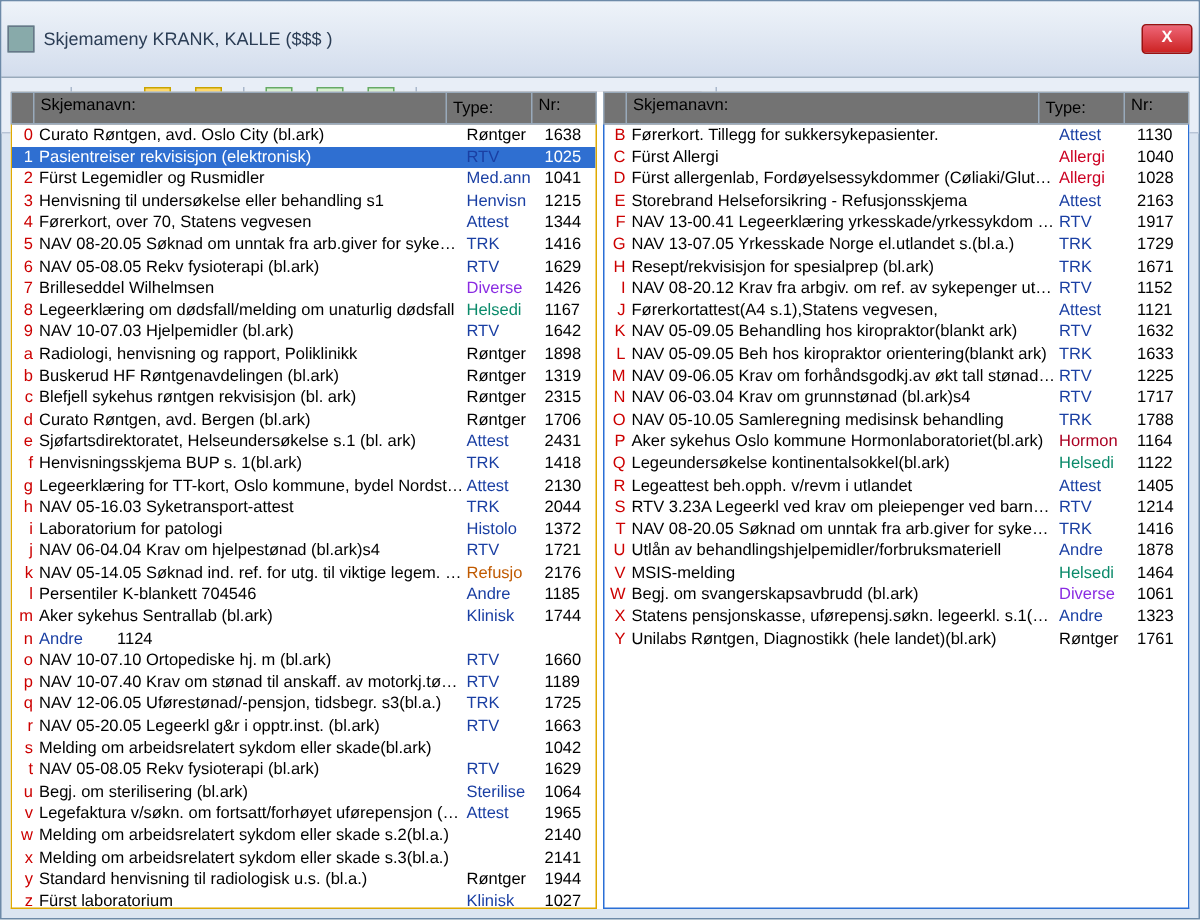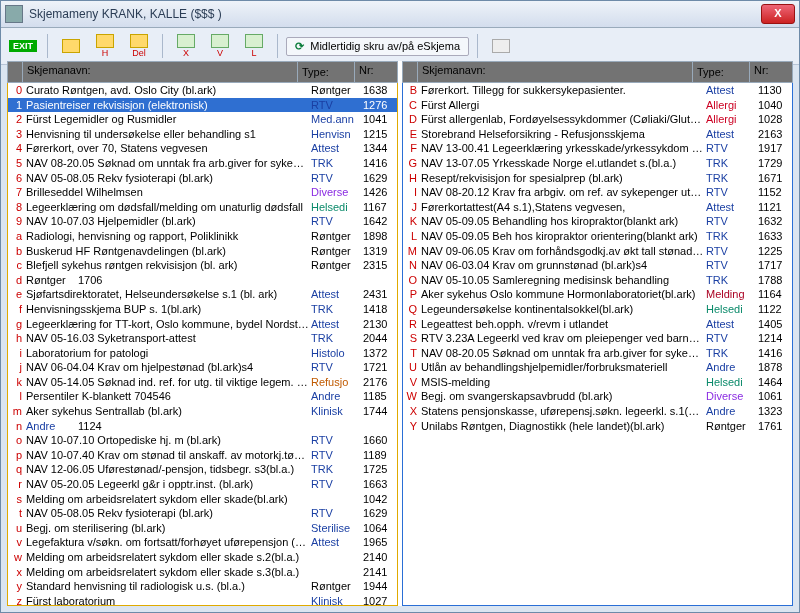--- a/index.html
+++ b/index.html
@@ -1,17 +1,17 @@
 <!DOCTYPE html>
 <html><head>
 <meta charset="utf-8">
 <style>
   html,body{margin:0;padding:0;font-family:Tahoma,Arial,sans-serif;font-size:11px;background:#d4dde8;}
   .window{width:800px;height:613px;background:#dbe5f1;border:1px solid #6d8aa8;box-shadow:0 0 4px rgba(0,0,0,.3);position:relative;box-sizing:border-box;}
-  .titlebar{height:26px;background:linear-gradient(#eef3f9,#d3dded);border-bottom:1px solid #9ab;display:flex;align-items:center;padding:0 4px;}
+  .titlebar{height:26px;background:linear-gradient(#eef3f9,#d3dded);border-bottom:1px solid #9ab;display:flex;align-items:center;padding:12px 4px;}
   .titlebar .icon{width:16px;height:16px;background:#8aa;margin-right:6px;border:1px solid #678;}
   .titlebar .title{color:#2b3d55;font-size:12px;flex:1;}
   .titlebar .close{width:32px;height:18px;background:linear-gradient(#e67,#c22);border:1px solid #911;border-radius:3px;color:#fff;text-align:center;line-height:16px;font-weight:bold;font-size:11px;cursor:pointer;}
   .toolbar{height:32px;background:#e8eef7;border-bottom:1px solid #b7c4d6;display:flex;align-items:center;padding:2px 6px;gap:4px;}
   .tbtn{height:26px;min-width:26px;display:flex;flex-direction:column;align-items:center;justify-content:center;font-size:9px;color:#223;cursor:pointer;padding:0 2px;}
   .tbtn .ico{width:16px;height:12px;}
   .sep{width:1px;height:24px;background:#aab8cc;margin:0 4px;}
   .midbtn{display:flex;align-items:center;gap:6px;border:1px solid #aab;padding:2px 8px;background:#f4f7fb;cursor:pointer;font-size:11px;border-radius:2px;}
   .content{display:flex;position:absolute;top:60px;bottom:6px;left:6px;right:6px;background:#fff;}
   .pane{flex:1;overflow:hidden;display:flex;flex-direction:column;}
@@ -99,21 +99,21 @@
           <div class="row">
             <div class="c-idx">0</div>
             <div class="c-name">Curato Røntgen, avd. Oslo City (bl.ark)</div>
             <div class="c-type t-Rntger">Røntger</div>
             <div class="c-nr">1638</div>
           </div>
           <div class="row sel">
             <div class="c-idx">1</div>
             <div class="c-name">Pasientreiser rekvisisjon (elektronisk)</div>
             <div class="c-type t-RTV">RTV</div>
-            <div class="c-nr">1276</div>
+            <div class="c-nr">1025</div>
           </div>
           <div class="row">
             <div class="c-idx">2</div>
             <div class="c-name">Fürst Legemidler og Rusmidler</div>
             <div class="c-type t-Medann">Med.ann</div>
             <div class="c-nr">1041</div>
           </div>
           <div class="row">
             <div class="c-idx">3</div>
             <div class="c-name">Henvisning til undersøkelse eller behandling s1</div>
@@ -169,20 +169,21 @@
             <div class="c-nr">1319</div>
           </div>
           <div class="row">
             <div class="c-idx">c</div>
             <div class="c-name">Blefjell sykehus røntgen rekvisisjon (bl. ark)</div>
             <div class="c-type t-Rntger">Røntger</div>
             <div class="c-nr">2315</div>
           </div>
           <div class="row">
             <div class="c-idx">d</div>
+            <div class="c-name">Curato Røntgen, avd. Bergen (bl.ark)</div>
             <div class="c-type t-Rntger">Røntger</div>
             <div class="c-nr">1706</div>
           </div>
           <div class="row">
             <div class="c-idx">e</div>
             <div class="c-name">Sjøfartsdirektoratet, Helseundersøkelse s.1 (bl. ark)</div>
             <div class="c-type t-Attest">Attest</div>
             <div class="c-nr">2431</div>
           </div>
           <div class="row">
@@ -406,21 +407,21 @@
           </div>
           <div class="row">
             <div class="c-idx">O</div>
             <div class="c-name">NAV 05-10.05 Samleregning medisinsk behandling</div>
             <div class="c-type t-TRK">TRK</div>
             <div class="c-nr">1788</div>
           </div>
           <div class="row">
             <div class="c-idx">P</div>
             <div class="c-name">Aker sykehus Oslo kommune Hormonlaboratoriet(bl.ark)</div>
-            <div class="c-type t-Hormon">Melding</div>
+            <div class="c-type t-Hormon">Hormon</div>
             <div class="c-nr">1164</div>
           </div>
           <div class="row">
             <div class="c-idx">Q</div>
             <div class="c-name">Legeundersøkelse kontinentalsokkel(bl.ark)</div>
             <div class="c-type t-Helsedi">Helsedi</div>
             <div class="c-nr">1122</div>
           </div>
           <div class="row">
             <div class="c-idx">R</div>

